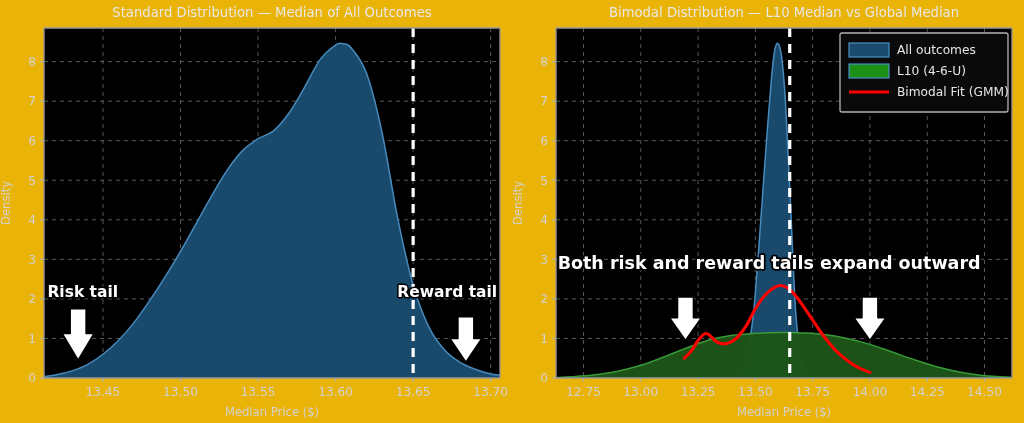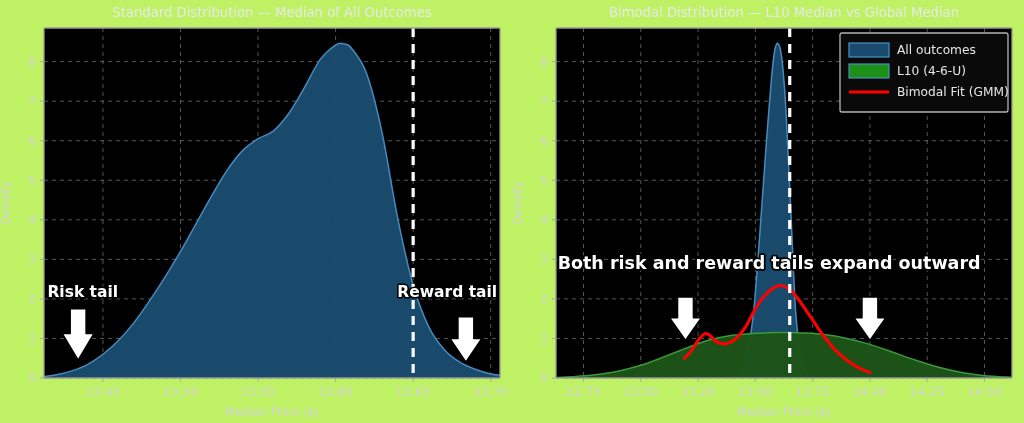--- a/index.html
+++ b/index.html
@@ -1,18 +1,18 @@
 <!DOCTYPE html>
 <html><head>
 <meta charset="utf-8">
 <style>
   html,body{margin:0;padding:0;background:#000;}
   body{width:1024px;height:423px;overflow:hidden;
        font-family:"DejaVu Sans","Liberation Sans",sans-serif;}
-  .figure{position:relative;width:1024px;height:423px;background:#bef264;}
+  .figure{position:relative;width:1024px;height:423px;background:#eab308;}
   .panel{position:absolute;top:0;height:423px;width:512px;}
   .panel-left{left:0;}
   .panel-right{left:512px;}
   svg{display:block;}
   text{fill:#d9d9d9;}
   .title{font-size:13.2px;fill:#e8e8e8;}
   .ticklbl{font-size:12.2px;fill:#d2d2d2;}
   .axlbl{font-size:11.6px;fill:#d2d2d2;}
   .annot{font-size:15.5px;font-weight:bold;fill:#ffffff;
          paint-order:stroke;stroke:#000;stroke-width:3.2px;stroke-linejoin:round;}

